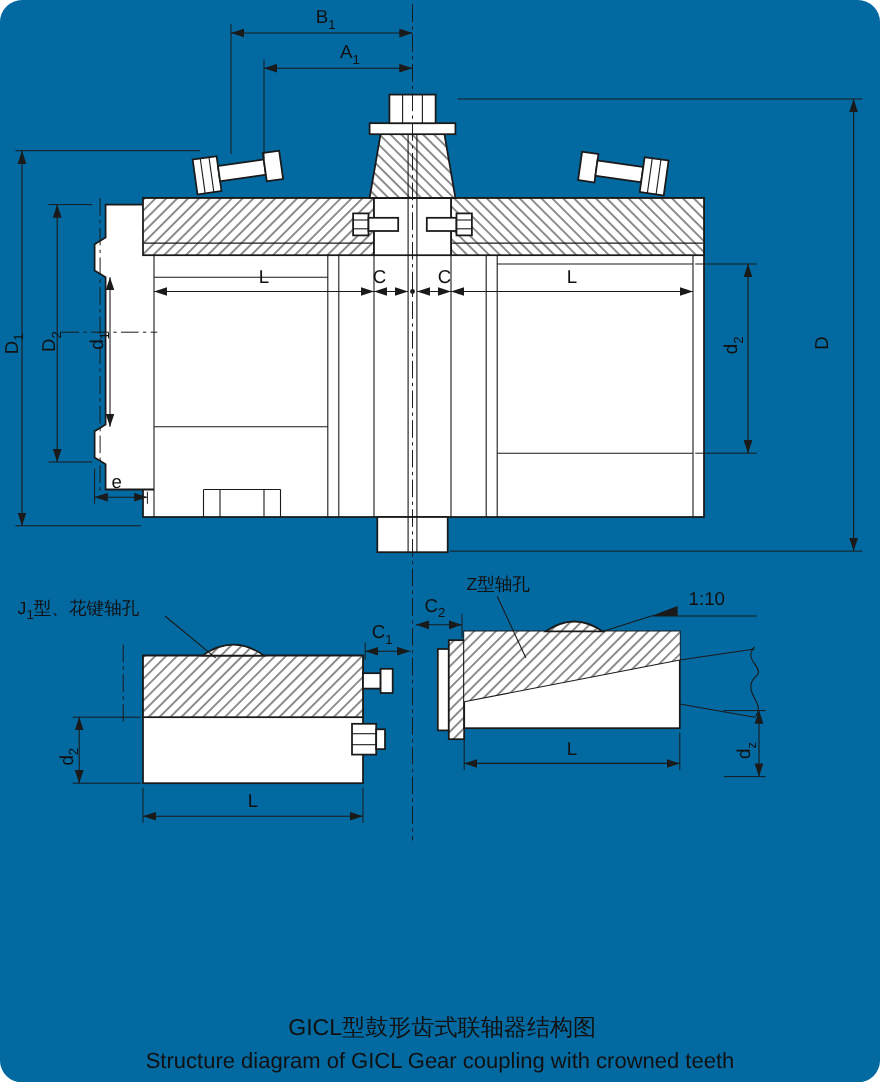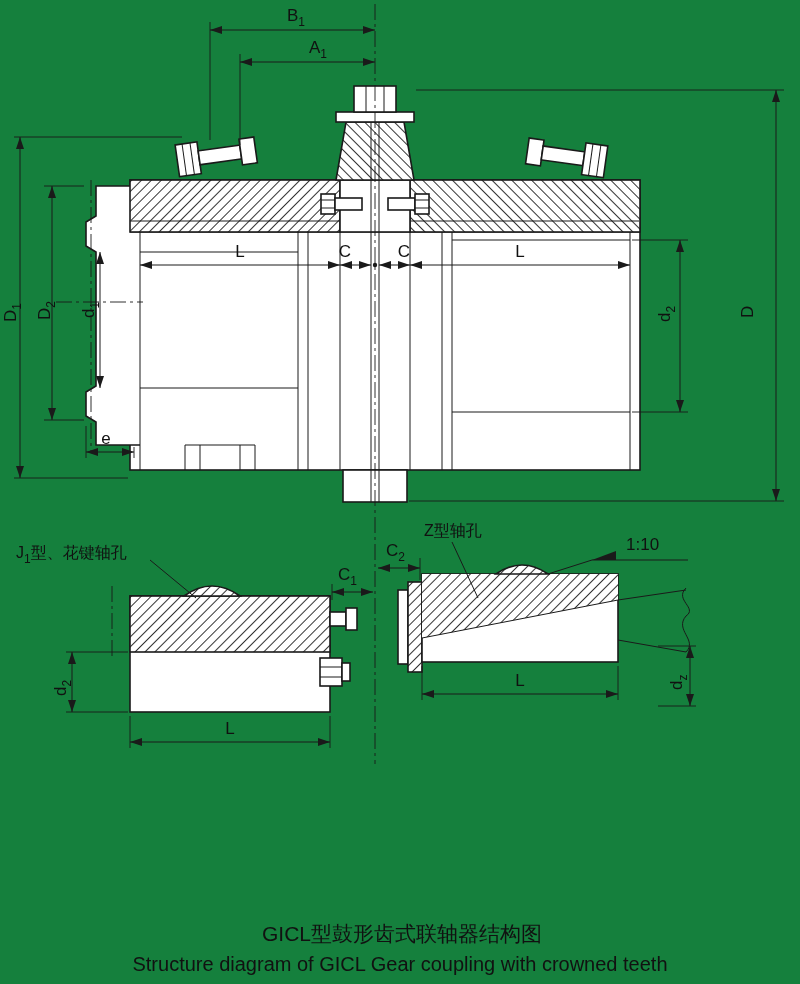--- a/index.html
+++ b/index.html
@@ -1,16 +1,16 @@
 <!DOCTYPE html>
 <html><head>
 <meta charset="utf-8">
 <style>
   html,body { margin:0; padding:0; background:#ffffff; }
-  .sheet { position:relative; width:800px; height:984px; background:#15803d; overflow:hidden; }
+  .sheet { position:relative; width:800px; height:984px; background:#0369a1; overflow:hidden;border-radius:20px; }
   svg { display:block; }
   .olw  { fill:#ffffff; stroke:#1a1a1a; stroke-width:1.6; }
   .thin { fill:none;    stroke:#1a1a1a; stroke-width:1;   }
   .dimline { fill:none; stroke:#1a1a1a; stroke-width:1;   }
   .ext  { fill:none; stroke:#1a1a1a; stroke-width:0.9; }
   .cl   { fill:none; stroke:#1a1a1a; stroke-width:0.9; stroke-dasharray:16 4 3 4; }
   .h1f  { fill:url(#h1); stroke:#1a1a1a; stroke-width:1.6; }
   .h2f  { fill:url(#h2); stroke:#1a1a1a; stroke-width:1.6; }
   text.dim { font-family:"Liberation Sans", sans-serif; font-size:17px; fill:#111; }
   text.note { font-family:"Liberation Sans", sans-serif; font-size:16px; fill:#111; }

